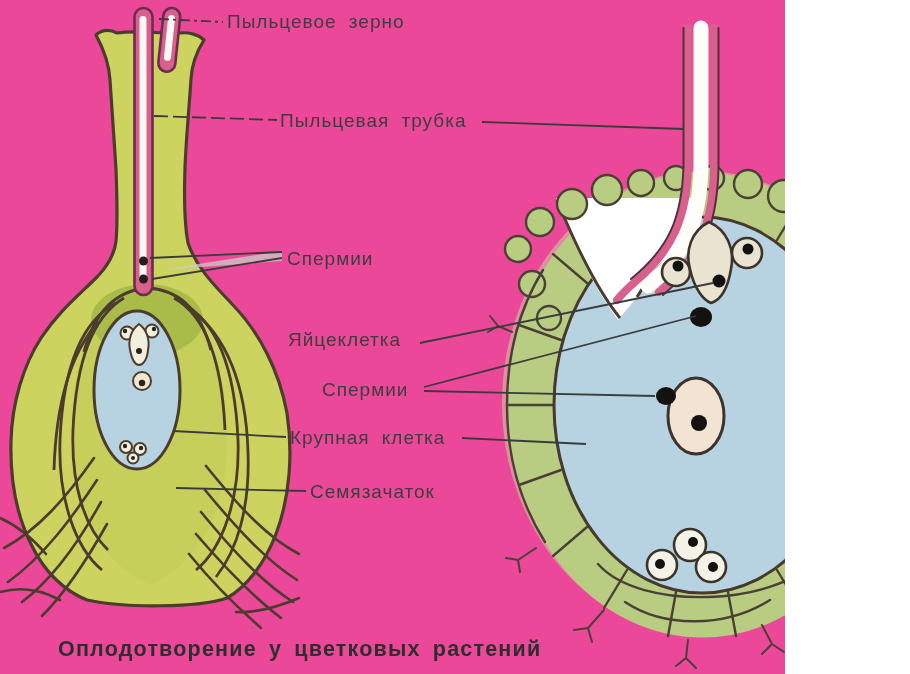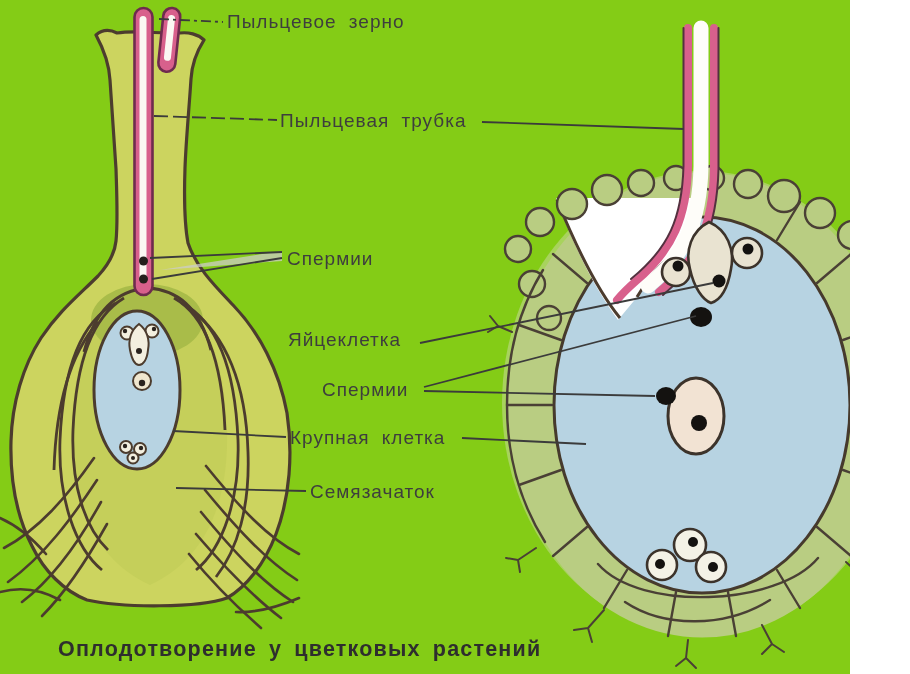--- a/index.html
+++ b/index.html
@@ -1,16 +1,16 @@
 <!DOCTYPE html>
 <html><head>
 <meta charset="utf-8">
 <style>
   html,body{margin:0;padding:0;background:#fff;}
-  .stage{position:relative;width:850px;height:674px;background:#84cc16;overflow:hidden;
+  .stage{position:relative;width:785px;height:674px;background:#ec4899;overflow:hidden;
          font-family:"Liberation Sans", sans-serif;}
   svg{position:absolute;left:0;top:0;}
   .lbl{font-family:"Liberation Sans", sans-serif;font-size:19px;fill:#3e3e3e;
        letter-spacing:1px;word-spacing:6px;}
   .cap{font-family:"Liberation Sans", sans-serif;font-size:21.5px;font-weight:bold;fill:#2e2e2e;
        letter-spacing:1.2px;word-spacing:5px;}
   .leader{stroke:#3b3b3b;stroke-width:1.8;fill:none;}
   .outline{stroke:#4c3c2e;fill:none;}
 </style>
 </head>

